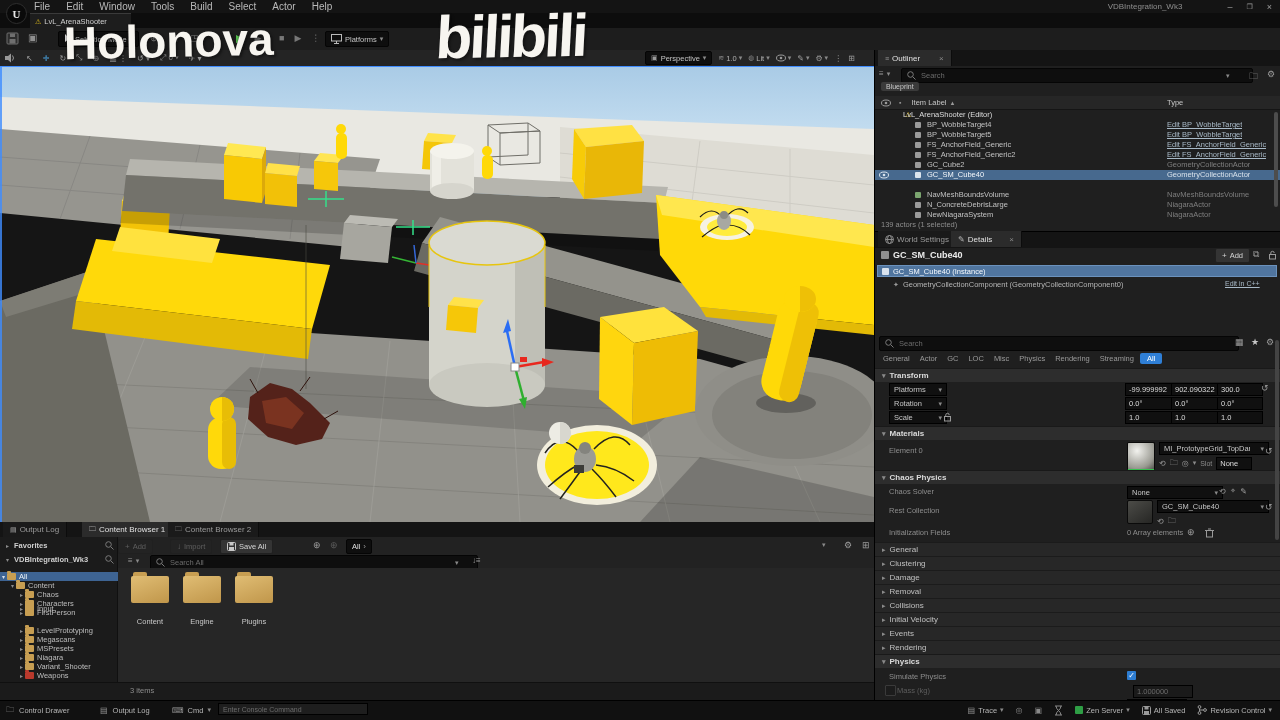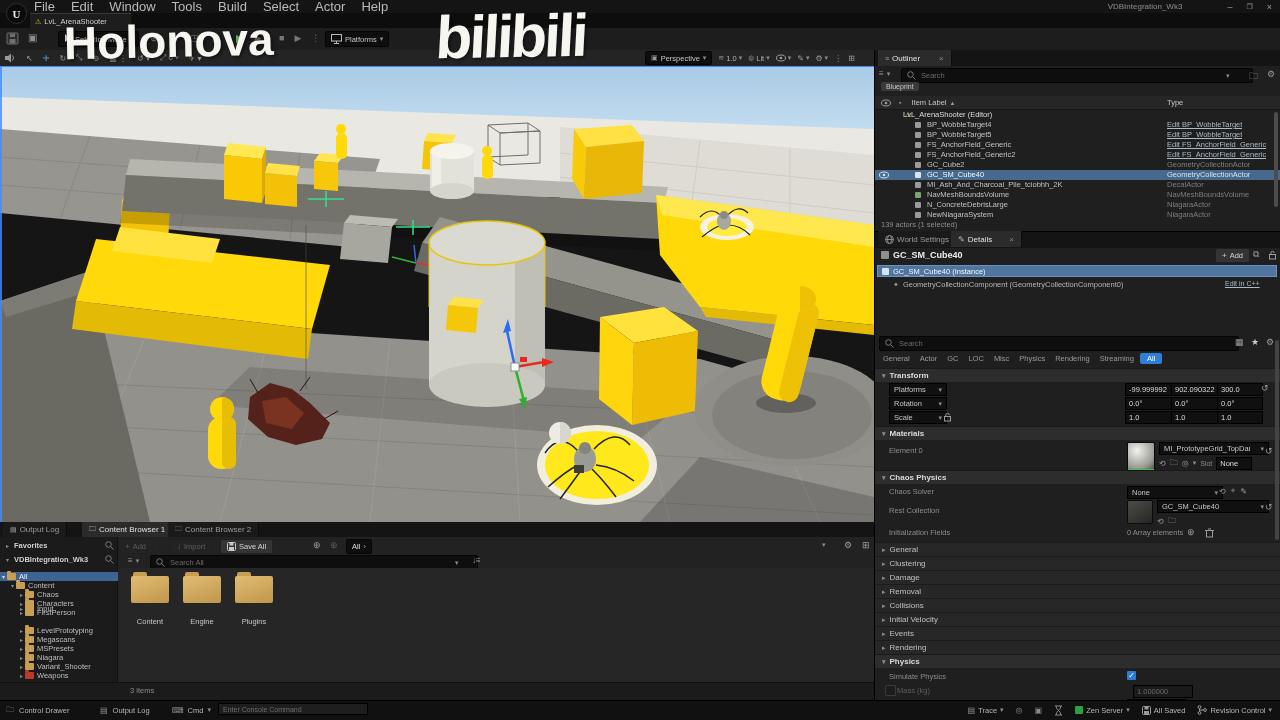--- a/index.html
+++ b/index.html
@@ -42,21 +42,21 @@
   .wm{font-weight:800;color:#f7f5f0;text-shadow:0 0 2px rgba(30,30,30,.85),2px 2px 3px rgba(0,0,0,.4);pointer-events:none;}
   .ic{color:#9c9c9c;}
   svg{display:block;}
 </style>
 </head>
 <body>
 
 <div id="app">
 
   <div class="abs" style="left:0;top:0;width:1280px;height:13px;background:#141414;"></div>
-  <div class="abs row" style="left:34px;top:0;height:13px;gap:16px;font-size:13px;color:#b9b9b9;z-index:5;">
+  <div class="abs row" style="left:34px;top:0;height:13px;gap:16px;font-size:10px;color:#b9b9b9;z-index:5;">
     <span>File</span>
     <span>Edit</span>
     <span>Window</span>
     <span>Tools</span>
     <span>Build</span>
     <span>Select</span>
     <span>Actor</span>
     <span>Help</span>
   </div>
   <div class="abs nw" style="left:1080px;top:2px;width:130px;text-align:center;color:#8f8f8f;font-size:8px;">VDBIntegration_Wk3</div>
@@ -434,25 +434,20 @@
       </div>
     <div class="abs orow" style="top:120px;background:#47698e;">
       <svg width="10" height="8" style="position:absolute;left:4px;top:1px;">
           <ellipse cx="5" cy="4" rx="4.5" ry="3" fill="none" stroke="#d8e2ec"></ellipse>
           <circle cx="5" cy="4" r="1.3" fill="#d8e2ec"></circle>
         </svg>
       <i class="oi" style="left:40px;background:#dce5ee;"></i>
       <span class="olabel" style="left:52px;color:#f2f6fa;">GC_SM_Cube40</span>
       <span class="otype" style="color:#d7e1eb;">GeometryCollectionActor</span>
     </div>
-    <div class="abs orow" style="top:130px;">
-        <i class="oi" style="left:40px;"></i>
-        <span class="olabel" style="left:52px;">MI_Ash_And_Charcoal_Pile_tciobhh_2K</span>
-        <span class="otype">DecalActor</span>
-      </div>
     <div class="abs orow" style="top:140px;">
         <i class="oi" style="left:40px;background:#7ba56f;"></i>
         <span class="olabel" style="left:52px;">NavMeshBoundsVolume</span>
         <span class="otype">NavMeshBoundsVolume</span>
       </div>
     <div class="abs orow" style="top:150px;">
         <i class="oi" style="left:40px;"></i>
         <span class="olabel" style="left:52px;">N_ConcreteDebrisLarge</span>
         <span class="otype">NiagaraActor</span>
       </div>

